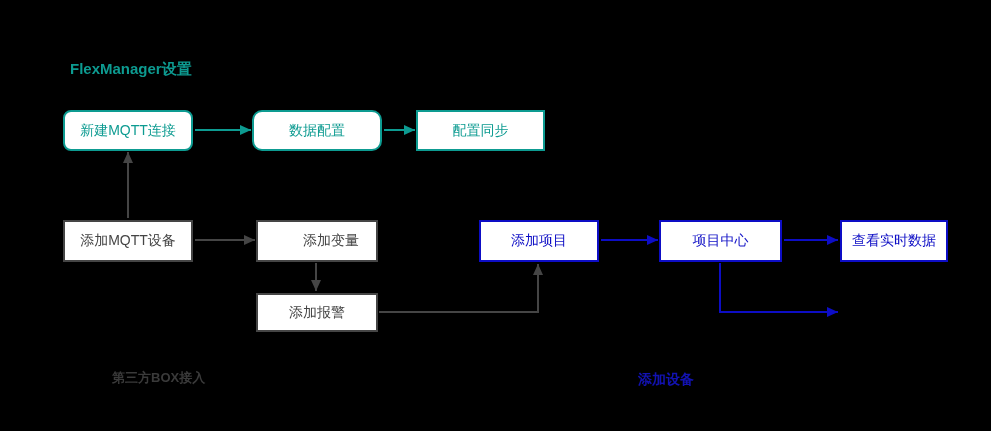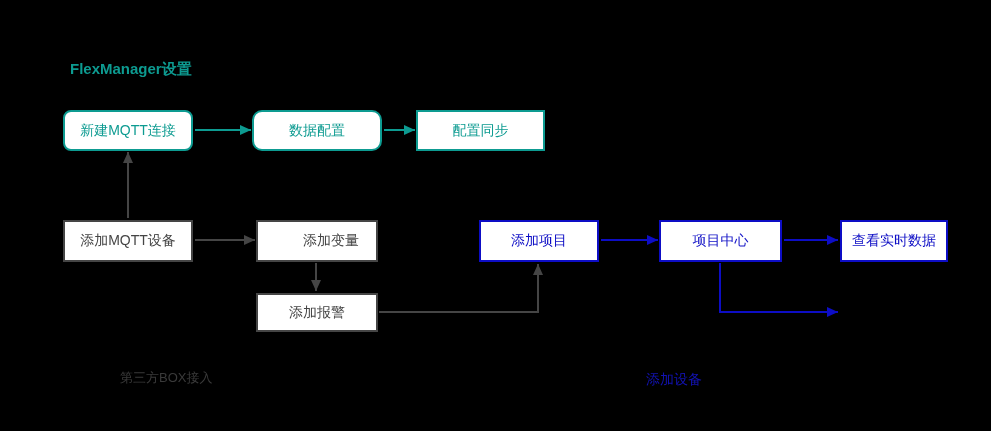--- a/index.html
+++ b/index.html
@@ -36,23 +36,22 @@
   .diagram-title {
     position: absolute;
     left: 70px; top: 60px;
     font-size: 15px;
     font-weight: bold;
     color: var(--teal);
     white-space: nowrap;
   }
   .group-label {
     position: absolute;
-    font-weight: normal;
+    font-weight: bold;
     white-space: nowrap;
-    margin-left: 8px;
   }
   .group-label.left {
     left: 112px; top: 369px;
     font-size: 13px;
     color: var(--group-gray);
   }
   .group-label.right {
     left: 638px; top: 371px;
     font-size: 14px;
     color: var(--group-blue);

